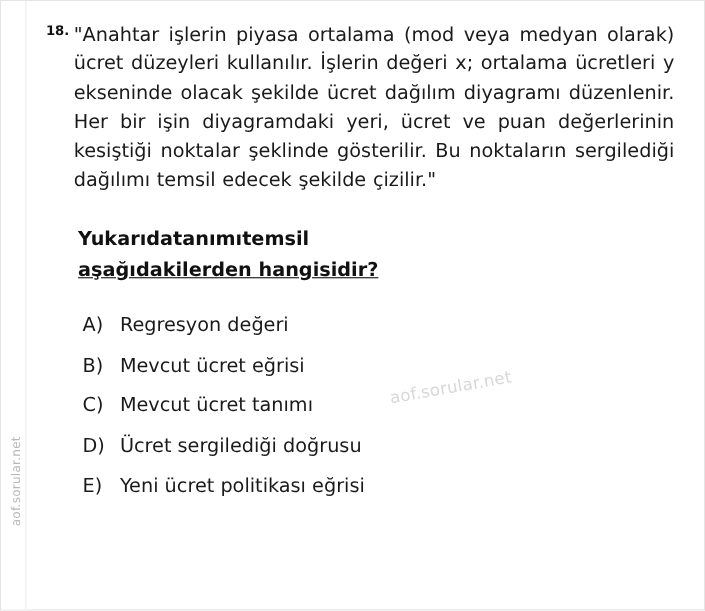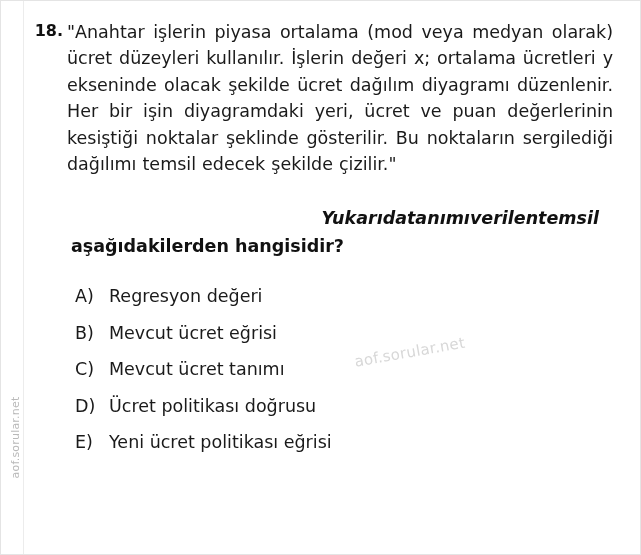--- a/index.html
+++ b/index.html
@@ -47,21 +47,21 @@
     white-space: nowrap;
     text-align: center;
     font-family: "DejaVu Sans", sans-serif;
   }
   .q-number {
     position: absolute;
     left: 20px;
     top: 20px;
     width: 42px;
     text-align: right;
-    font-size: 16px;
+    font-size: 12px;
     font-weight: bold;
     color: #111;
   }
   .content {
     position: absolute;
     left: 66px;
     top: 18px;
     width: 556px;
   }
   .stem {
@@ -77,27 +77,27 @@
   .prompt {
     margin-top: 28px;
     font-size: 17.5px;
     line-height: 26px;
     font-weight: bold;
     color: #111;
     padding-left: 4px;
   }
   .prompt .line1 {
     display: flex;
-    justify-content: flex-end;
+    justify-content: flex-start;
     width: 528px;
-    font-style: italic;
   }
   .prompt .line2 {
     display: block;
     margin-top: 2px;
+    text-decoration: underline;
   }
   .options {
     margin-top: 26px;
     padding-left: 8px;
   }
   .option {
     display: flex;
     align-items: baseline;
     font-size: 17.5px;
     line-height: 22px;
@@ -137,42 +137,41 @@
   <div class="q-number">18.</div>
 
   <div class="content">
 
     <p class="stem">"Anahtar işlerin piyasa ortalama (mod veya medyan olarak) ücret düzeyleri kullanılır. İşlerin değeri x; ortalama ücretleri y ekseninde olacak şekilde ücret dağılım diyagramı düzenlenir. Her bir işin diyagramdaki yeri, ücret ve puan değerlerinin kesiştiği noktalar şeklinde gösterilir. Bu noktaların sergilediği dağılımı temsil edecek şekilde çizilir."</p>
 
     <div class="prompt">
       <div class="line1">
         <span>Yukarıda</span>
         <span>tanımı</span>
-        <span>verilen</span>
         <span>temsil</span>
       </div>
       <div class="line2">aşağıdakilerden hangisidir?</div>
     </div>
 
     <div class="options">
       <div class="option">
         <span class="letter">A)</span>
         <span class="text">Regresyon değeri</span>
       </div>
       <div class="option">
         <span class="letter">B)</span>
         <span class="text">Mevcut ücret eğrisi</span>
       </div>
       <div class="option">
         <span class="letter">C)</span>
         <span class="text">Mevcut ücret tanımı</span>
       </div>
       <div class="option">
         <span class="letter">D)</span>
-        <span class="text">Ücret politikası doğrusu</span>
+        <span class="text">Ücret sergilediği doğrusu</span>
       </div>
       <div class="option">
         <span class="letter">E)</span>
         <span class="text">Yeni ücret politikası eğrisi</span>
       </div>
     </div>
 
   </div>
 
   <div class="wm-center">aof.sorular.net</div>

